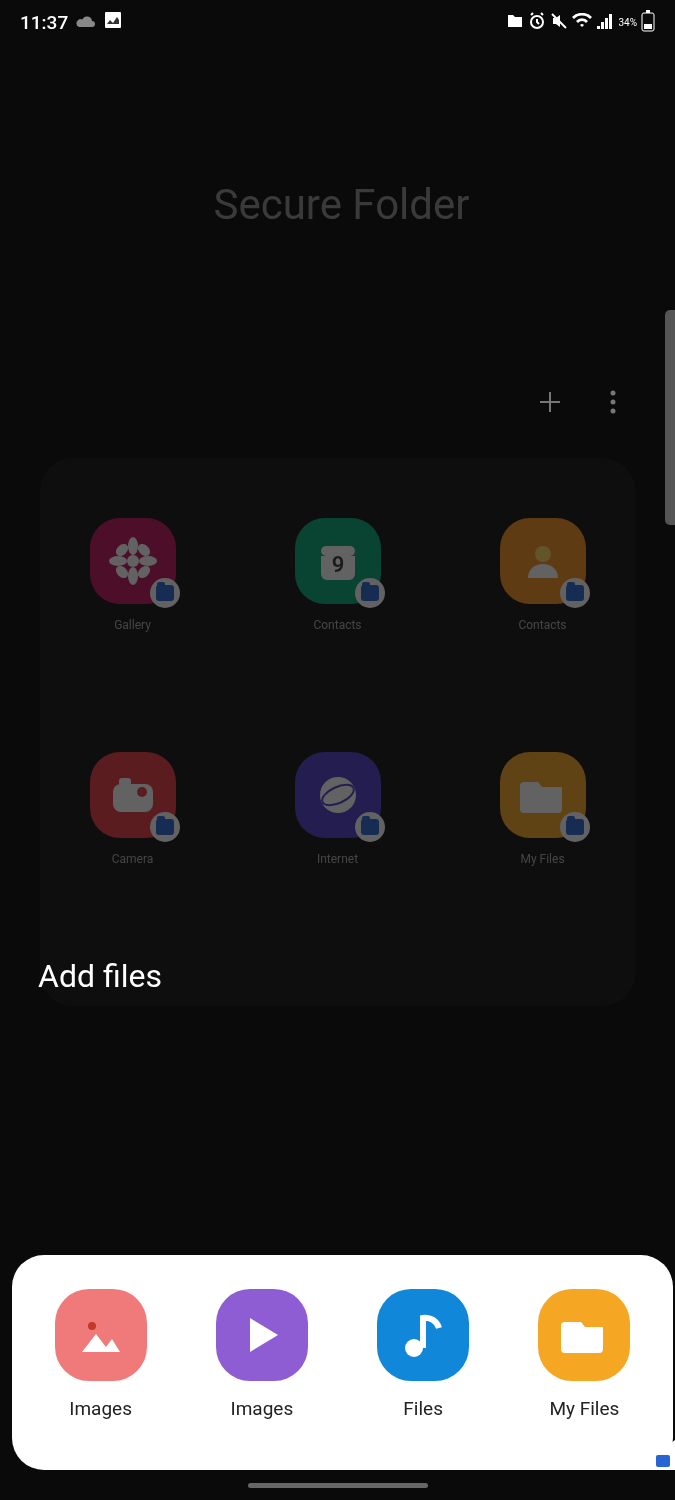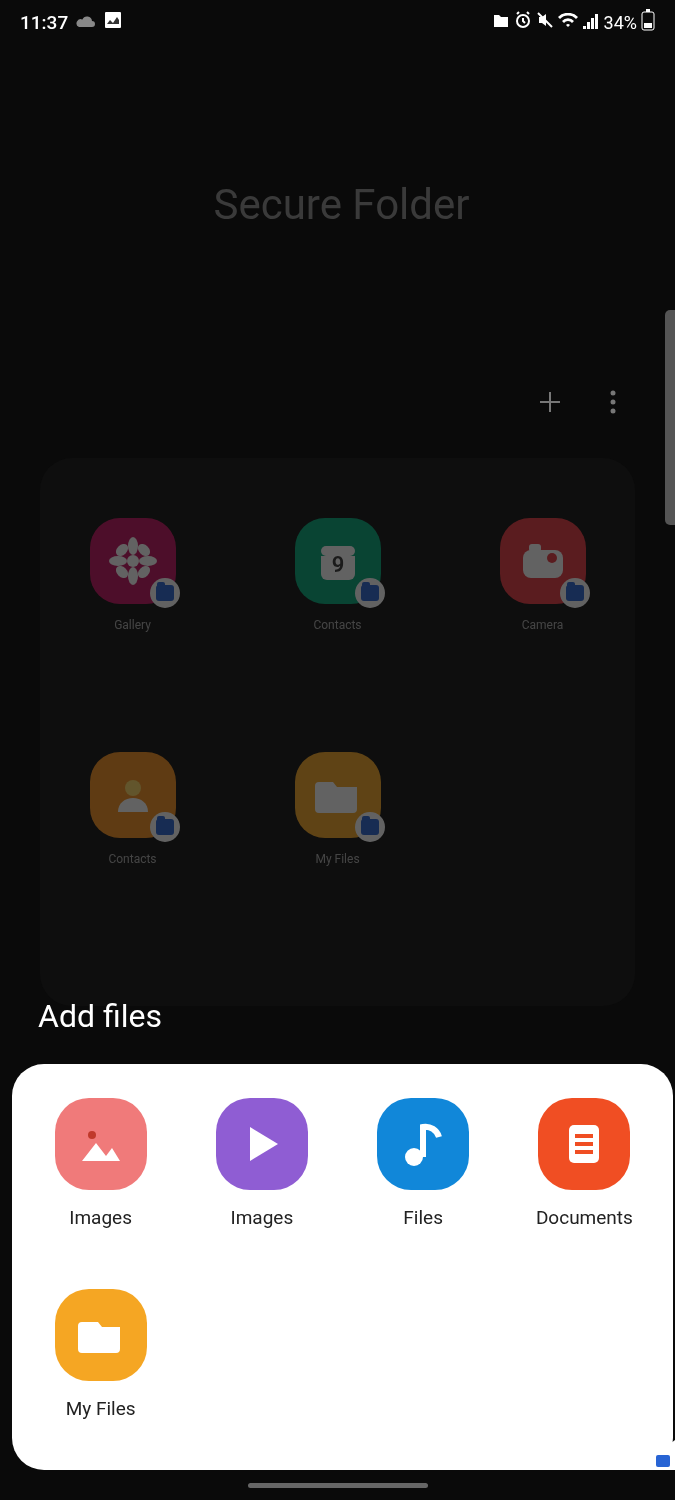--- a/index.html
+++ b/index.html
@@ -29,21 +29,21 @@
     }
     .status-left {
       display: flex;
       align-items: center;
       gap: 8px;
     }
     .status-right {
       display: flex;
       align-items: center;
       gap: 4px;
-      font-size: 18px;
+      font-size: 10px;
     }
     .time {
       font-weight: 500;
       font-size: 19px;
     }
     .dimmed-bg {
       position: absolute;
       top: 0;
       left: 0;
       right: 0;
@@ -143,21 +143,21 @@
       position: absolute;
       top: 310px;
       right: 0;
       width: 10px;
       height: 215px;
       background: #555;
       border-radius: 5px 0 0 5px;
     }
     .sheet-title-wrap {
       position: absolute;
-      bottom: 465px;
+      bottom: 505px;
       left: 38px;
       color: #fff;
       font-size: 32px;
       font-weight: 400;
       z-index: 20;
     }
     .bottom-sheet {
       position: absolute;
       bottom: 30px;
       left: 12px;
@@ -350,46 +350,61 @@
             </svg>
         </div>
         <div class="app-badge">
             <div class="app-badge-inner"></div>
           </div>
       </div>
       <span class="app-label">Contacts</span>
     </div>
     <div class="app-item">
       <div class="app-icon-wrap">
+        <div class="app-icon bg-contacts">
+          <svg width="50" height="50" viewBox="0 0 50 50">
+              <circle fill="#ffd966" cx="25" cy="18" r="8"></circle>
+              <path fill="#fff" d="M10 42c0-9 7-14 15-14s15 5 15 14z"></path>
+            </svg>
+        </div>
+        <div class="app-badge">
+            <div class="app-badge-inner"></div>
+          </div>
+      </div>
+      <span class="app-label">Contacts</span>
+    </div>
+    <div class="app-item">
+      <div class="app-icon-wrap">
         <div class="app-icon bg-camera">
           <svg width="56" height="50" viewBox="0 0 56 50">
               <rect fill="#fff" x="8" y="14" width="40" height="28" rx="8"></rect>
               <circle fill="#e8363f" cx="37" cy="22" r="5"></circle>
               <rect fill="#fff" x="14" y="8" width="12" height="8" rx="3"></rect>
             </svg>
         </div>
         <div class="app-badge">
             <div class="app-badge-inner"></div>
           </div>
       </div>
       <span class="app-label">Camera</span>
     </div>
     <div class="app-item">
       <div class="app-icon-wrap">
-        <div class="app-icon bg-contacts">
-          <svg width="50" height="50" viewBox="0 0 50 50">
-              <circle fill="#ffd966" cx="25" cy="18" r="8"></circle>
-              <path fill="#fff" d="M10 42c0-9 7-14 15-14s15 5 15 14z"></path>
-            </svg>
-        </div>
-        <div class="app-badge">
-            <div class="app-badge-inner"></div>
-          </div>
-      </div>
-      <span class="app-label">Contacts</span>
+        <div class="app-icon bg-internet">
+          <svg width="54" height="54" viewBox="0 0 54 54">
+              <circle fill="#fff" cx="27" cy="27" r="18"></circle>
+              <ellipse fill="#4a3cc9" cx="27" cy="27" rx="18" ry="9" transform="rotate(-25 27 27)"></ellipse>
+              <ellipse fill="#fff" cx="27" cy="27" rx="16" ry="7" transform="rotate(-25 27 27)"></ellipse>
+            </svg>
+        </div>
+        <div class="app-badge">
+            <div class="app-badge-inner"></div>
+          </div>
+      </div>
+      <span class="app-label">Internet</span>
     </div>
     <div class="app-item">
       <div class="app-icon-wrap">
         <div class="app-icon bg-myfiles">
           <svg width="50" height="42" viewBox="0 0 50 42">
               <path fill="#fff" d="M6 8h14l4 5h20v22a4 4 0 01-4 4H6a4 4 0 01-4-4V12a4 4 0 014-4z"></path>
             </svg>
         </div>
         <div class="app-badge">
             <div class="app-badge-inner"></div>
@@ -424,31 +439,20 @@
     <div class="sheet-item">
       <div class="sheet-icon bg-audio">
         <svg width="46" height="50" viewBox="0 0 46 50">
             <circle fill="#fff" cx="14" cy="38" r="9"></circle>
             <path fill="none" stroke="#fff" stroke-width="6" d="M23 38V8a14 14 0 0116 10"></path>
           </svg>
       </div>
       <span class="sheet-label">Files</span>
     </div>
     <div class="sheet-item">
-      <div class="sheet-icon bg-documents">
-        <svg width="46" height="50" viewBox="0 0 46 50">
-            <rect fill="#fff" x="8" y="6" width="30" height="38" rx="5"></rect>
-            <rect fill="#f04e23" x="14" y="15" width="18" height="4"></rect>
-            <rect fill="#f04e23" x="14" y="23" width="18" height="4"></rect>
-            <rect fill="#f04e23" x="14" y="31" width="18" height="4"></rect>
-          </svg>
-      </div>
-      <span class="sheet-label">Documents</span>
-    </div>
-    <div class="sheet-item">
       <div class="sheet-icon bg-myfiles2">
         <svg width="54" height="46" viewBox="0 0 54 46">
             <path fill="#fff" d="M8 10h16l4 5h18v22a4 4 0 01-4 4H8a4 4 0 01-4-4V14a4 4 0 014-4z"></path>
           </svg>
       </div>
       <span class="sheet-label">My Files</span>
     </div>
   </div>
 </div>
 

